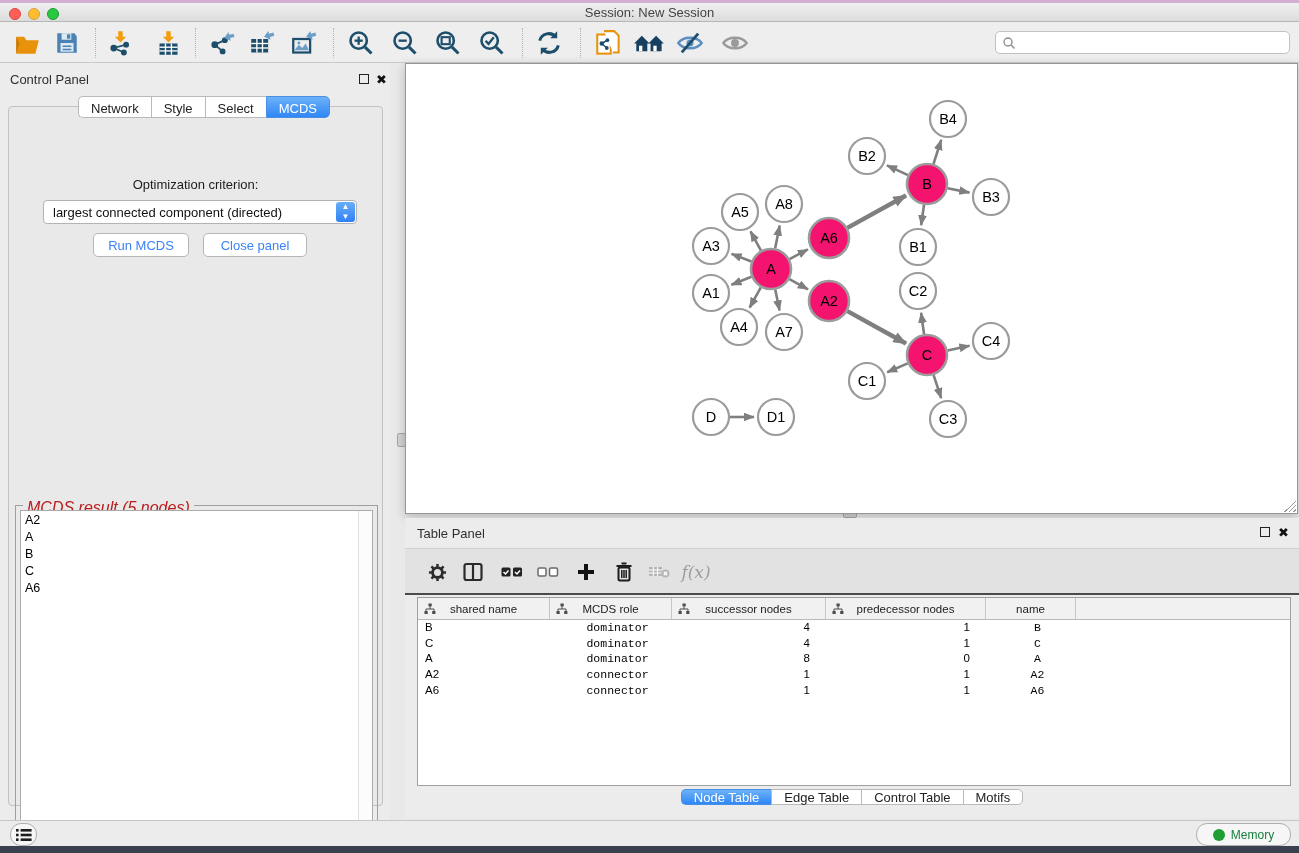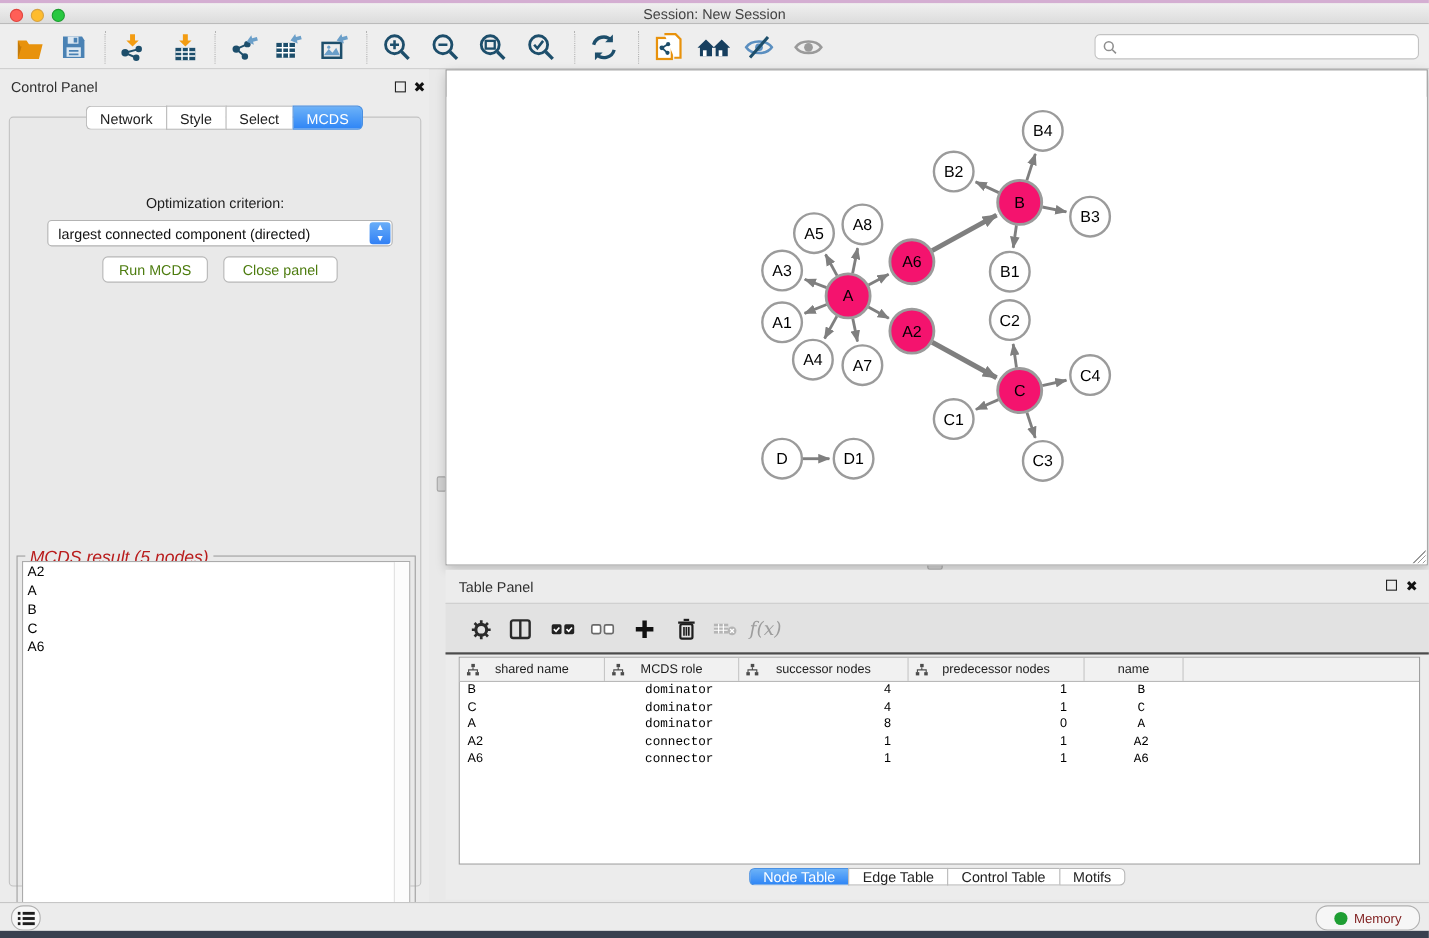--- a/index.html
+++ b/index.html
@@ -44,21 +44,21 @@
   .cp-content { position:absolute; left:8px; top:43px; width:375px; height:700px;
     background:#e9e9e9; border:1px solid #c2c2c2; border-radius:4px; }
   .opt-label { position:absolute; left:0; width:100%; top:70px; text-align:center; font-size:13px; color:#1d1d1d; }
   .combo { position:absolute; left:34px; top:93px; width:314px; height:24px; background:#ffffff;
     border:1px solid #b3b3b3; border-radius:4px; font-size:13px; color:#111; }
   .combo .combo-text { position:absolute; left:9px; top:4px; }
   .combo .stepper { position:absolute; right:1px; top:1px; width:19px; height:20px; border-radius:3px;
     background:linear-gradient(#69aef8,#3180f5); color:#fff; font-size:8px; line-height:10px;
     text-align:center; font-weight:bold; }
   .cp-btn { position:absolute; top:126px; height:24px; background:#ffffff; border:1px solid #b6b6b6;
-    border-radius:5px; font-size:13px; color:#4d7c0f; font-family:inherit; text-align:center; }
+    border-radius:5px; font-size:13px; color:#3b82f6; font-family:inherit; text-align:center; }
   .result-group { position:absolute; left:6px; top:392px; width:363px; height:345px; }
   .rg-border { position:absolute; left:0; top:6px; width:100%; height:339px; border:1px solid #9f9f9f; }
   .rg-title { position:absolute; left:8px; top:0; background:#e9e9e9; padding:0 4px; font-size:16px; color:#b91c1c;font-style:italic; }
   .rg-list { position:absolute; left:5px; top:11px; width:353px; height:328px; background:#ffffff;
     border:1px solid #ababab; overflow:hidden; }
   .rg-item { font-size:12.5px; color:#000; padding:1.5px 0 1.5px 4px; }
   .rg-scroll { position:absolute; right:0; top:0; width:14px; height:100%; border-left:1px solid #e0e0e0; background:#fcfcfc; }
 
   
   .net-window { position:absolute; left:405px; top:63px; width:893px; height:451px;
@@ -88,21 +88,21 @@
   .td { font-size:11.5px; color:#000; line-height:15.7px; white-space:nowrap; overflow:hidden; }
   .td.left { text-align:left; padding-left:7px; }
   .td.left2 { text-align:center; padding-left:13px;font-family:Liberation Mono, monospace; }
   .td.right { text-align:right; padding-right:16px; }
   .tp-tabs { position:absolute; left:0; right:0; top:271px; display:flex; justify-content:center; }
   .tp-tabs .seg-tab { height:16px; padding-top:1px; }
 
   
   .statusbar { position:absolute; left:0; top:820px; width:1299px; height:26px; background:#ececec; border-top:1px solid #c6c6c6; }
   .sb-btn { position:absolute; top:2px; height:23px; background:#f6f6f6; border:1px solid #b0b0b0;
-    border-radius:11px; display:flex; align-items:center; justify-content:center; font-size:12px; color:#7f1d1d; }
+    border-radius:11px; display:flex; align-items:center; justify-content:center; font-size:12px; color:#15803d; }
   .mem-dot { width:12px; height:12px; border-radius:50%; background:#1e9e33; margin-right:6px; }
 
   svg { display:block; }
   .graph-label { font-family:"Liberation Sans","DejaVu Sans",sans-serif; }
 </style>
 </head>
 <body>
 
 <div class="wp-top"></div>
 <div class="wp-bottom"></div>

